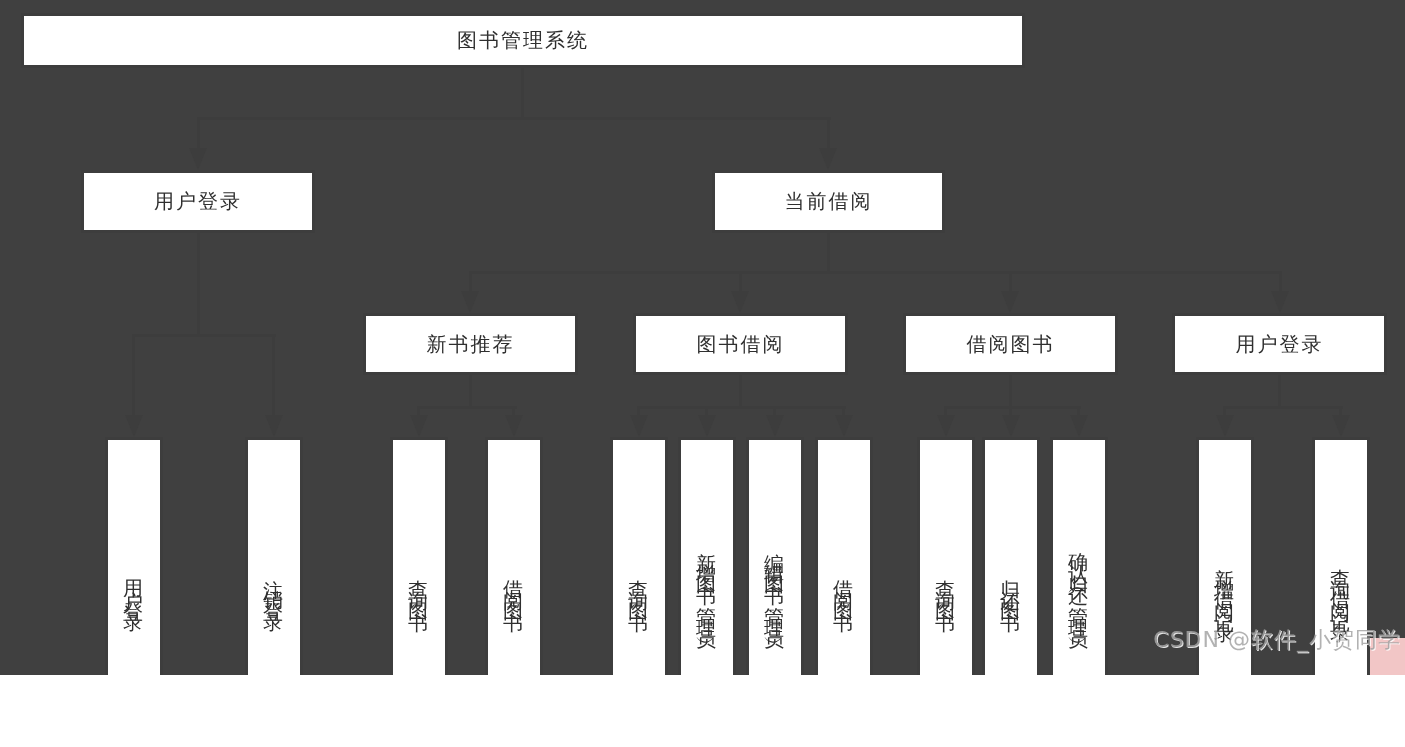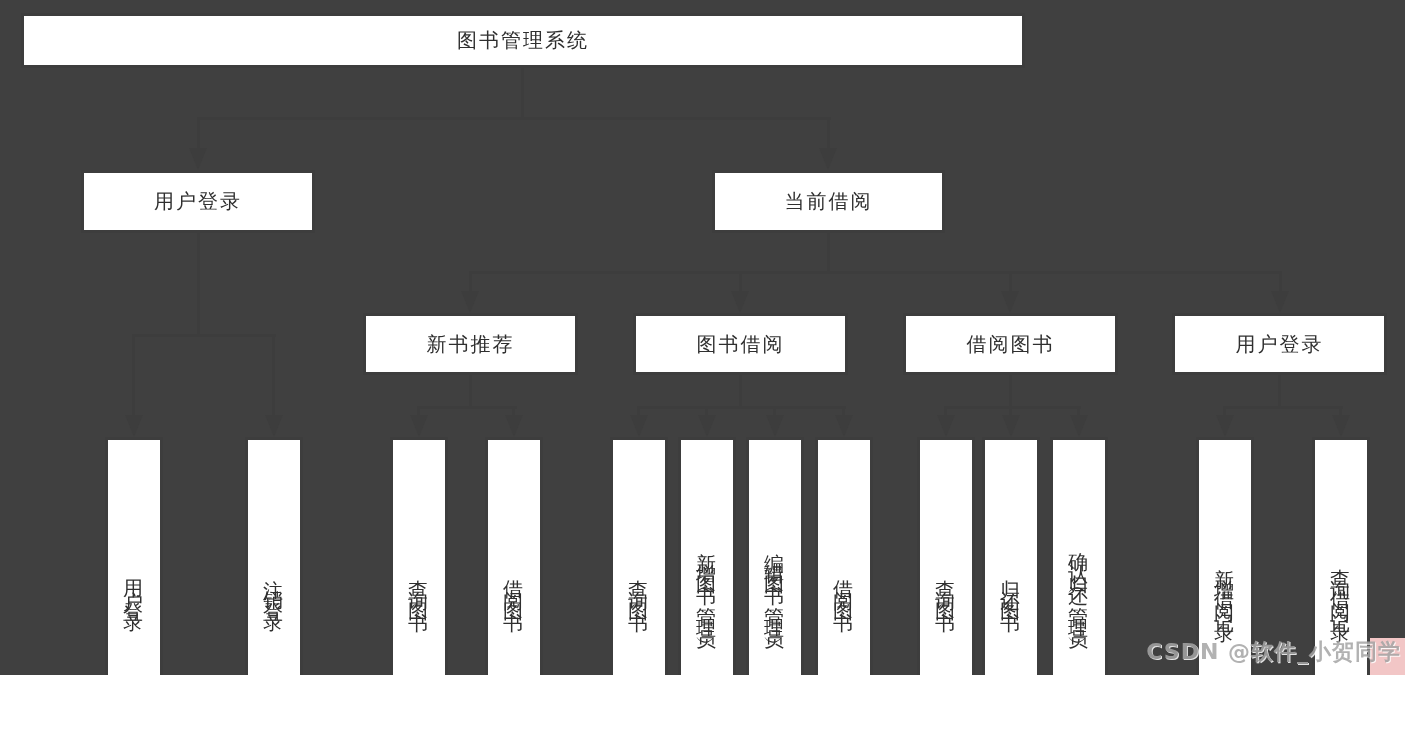--- a/index.html
+++ b/index.html
@@ -18,22 +18,22 @@
   }
   .hline{position:absolute;height:3px;background:#3d3d3d;}
   .vline{position:absolute;width:3px;background:#3d3d3d;}
   .arrow{
     position:absolute;width:0;height:0;
     border-left:9px solid transparent;border-right:9px solid transparent;
     border-top:22px solid #3d3d3d;
   }
   .wm-bg{position:absolute;right:0;bottom:0;width:38px;height:37px;background:#f2c6c6;}
   .watermark{
-    position:absolute;right:4px;bottom:8px;font-size:22px;color:#a5a5a5;
-    opacity:.85;letter-spacing:1px;text-shadow:1px 1px 0 #ffffff;white-space:nowrap;font-weight:bold;
+    position:absolute;right:4px;bottom:20px;font-size:22px;color:#a5a5a5;
+    opacity:.85;letter-spacing:1px;text-shadow:1px 1px 0 #ffffff;white-space:nowrap;
   }
 </style>
 </head>
 <body>
 
 <div class="canvas">
 
   <div class="wm-bg"></div>
 
   <div class="vline" style="left:521px;top:68px;height:50px"></div>

